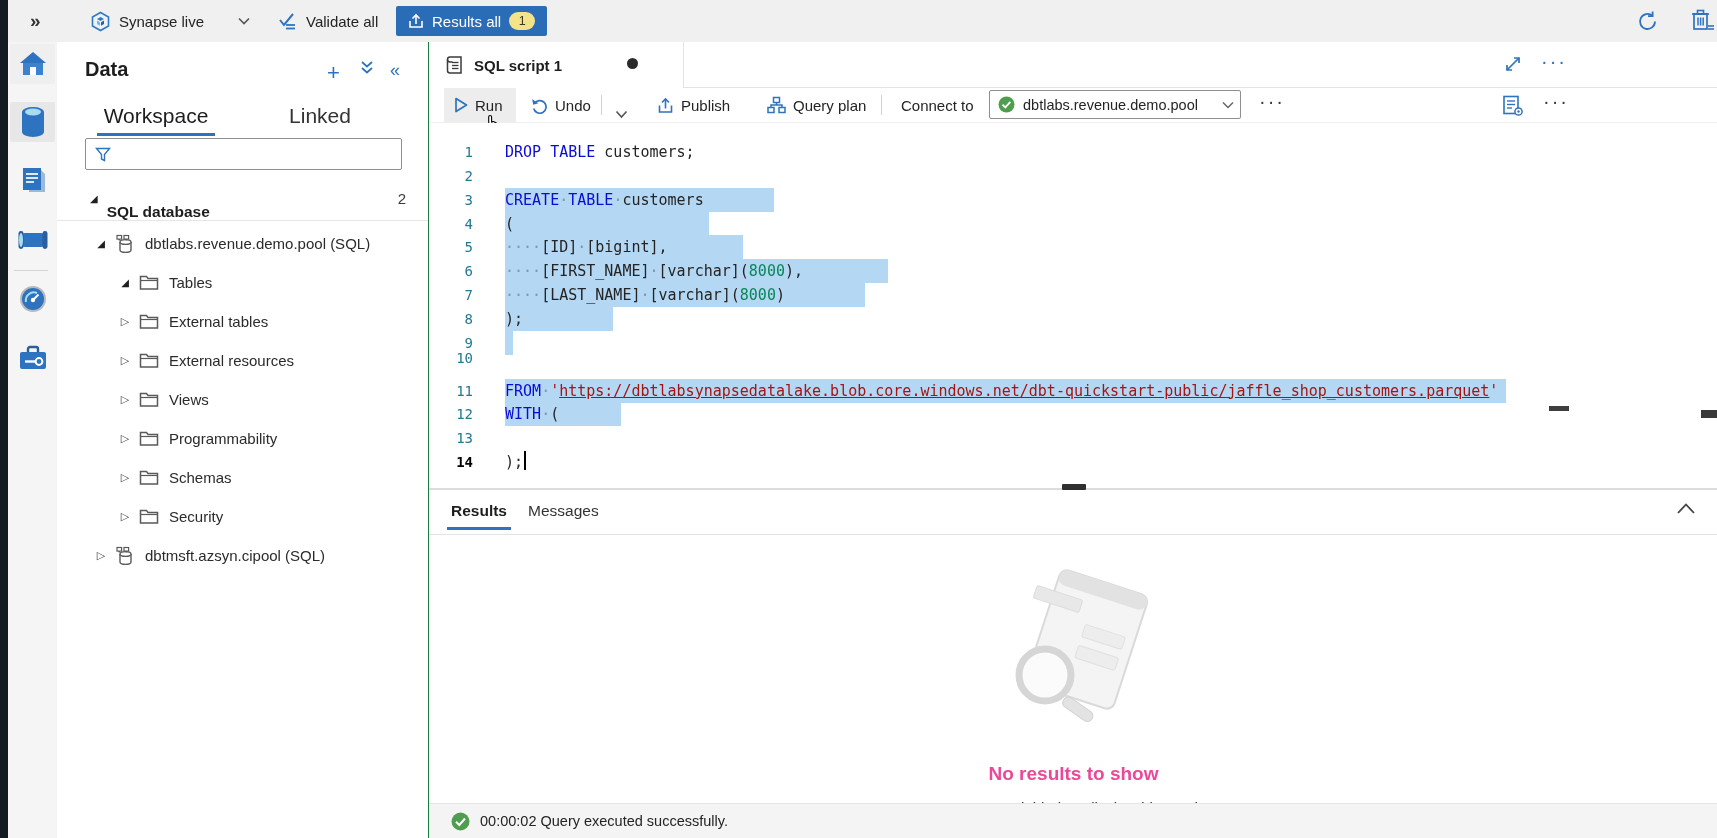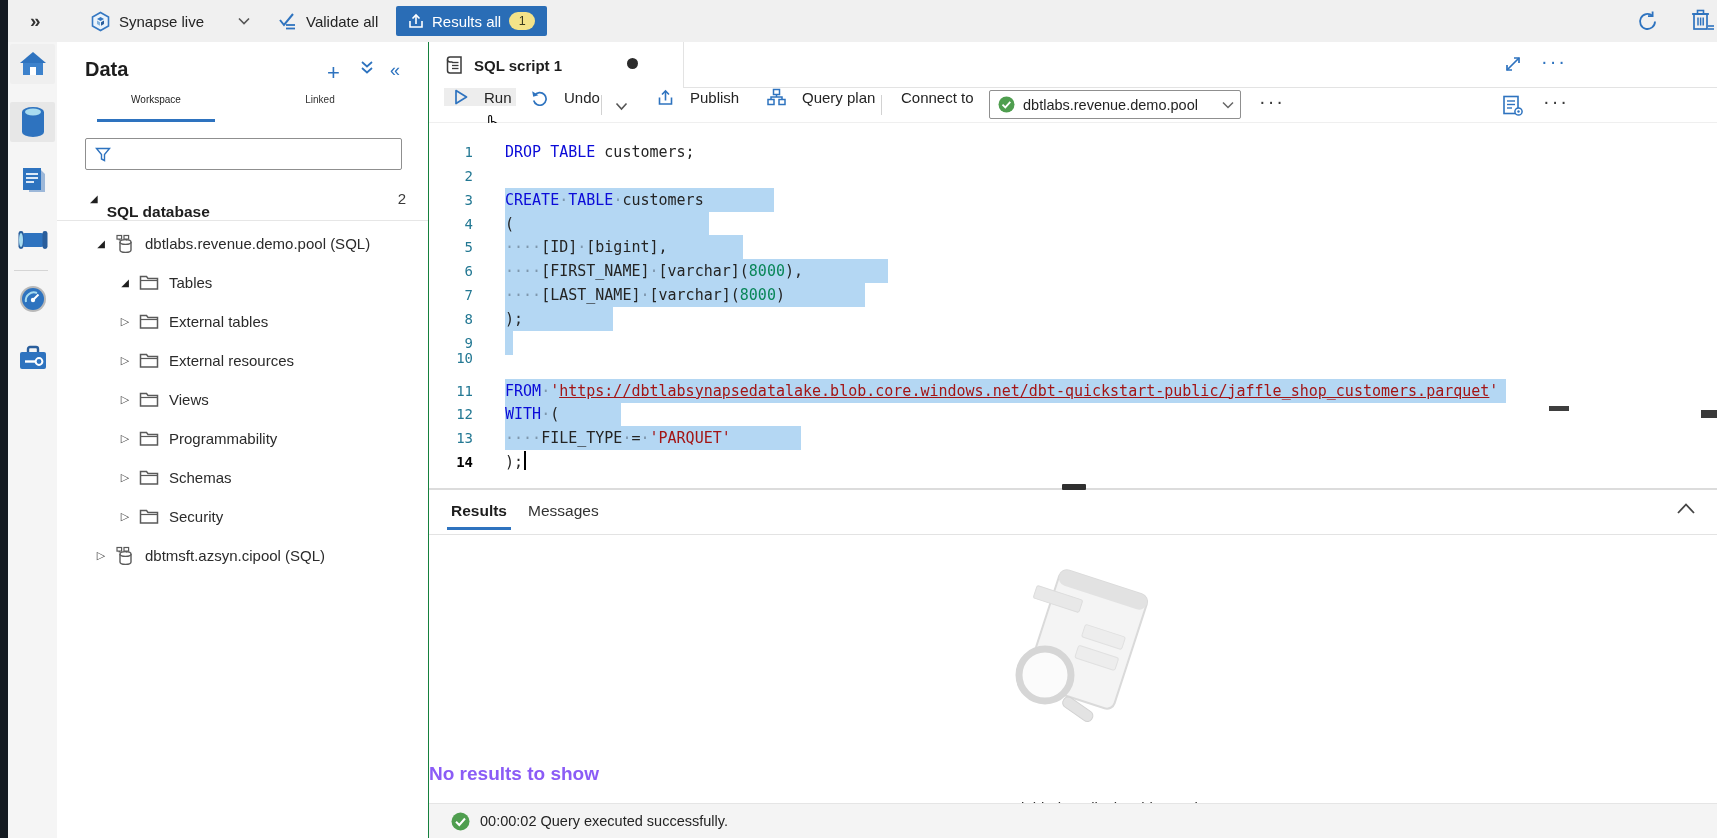--- a/index.html
+++ b/index.html
@@ -27,21 +27,21 @@
   .rail-item.home-bg{background:#efefef;}
   .rail-item.active{background:#e7e7e7;}
   .rail-divider{position:absolute;left:6px;width:34px;height:1px;background:#d5d5d5;}
   
   #explorer{left:57px;top:42px;width:371px;height:796px;background:#fff;border-right:1px solid #e1e1e1;}
   #explorer-title{position:absolute;left:28px;top:16px;font-size:20px;font-weight:bold;color:#1d1d1d;}
   .pane-icon{position:absolute;top:18px;color:var(--accent);font-size:18px;cursor:default;}
   #add-icon{left:270px;font-size:22px;font-weight:400;}
   #chevdd-icon{left:303px;}
   #collapse-pane-icon{left:333px;font-size:18px;}
-  .x-tab{position:absolute;top:42px;height:30px;font-size:10px;color:#333;display:flex;align-items:center;justify-content:center;}
+  .x-tab{position:absolute;top:56px;height:30px;font-size:21px;color:#333;display:flex;align-items:flex-end;justify-content:center;}
   #tab-workspace{left:40px;width:118px;color:#1d1d1d;}
   #tab-workspace::after{content:"";position:absolute;left:0;right:0;bottom:-8px;height:3px;background:var(--accent);}
   #tab-linked{left:228px;width:70px;}
   #filter-box{position:absolute;left:28px;top:96px;width:315px;height:30px;border:1px solid #8f8f8f;border-radius:2px;
     display:flex;align-items:center;background:#fff;}
   #filter-funnel{margin:0 7px 0 9px;}
   #filter-input{border:0;outline:0;flex:1;font-size:14.5px;font-family:"Liberation Sans",sans-serif;color:#333;background:transparent;height:26px;}
   #filter-input::placeholder{color:#757575;}
   #root-row{position:absolute;left:0;top:140px;width:371px;height:32px;display:flex;align-items:center;}
   #root-label{font-size:15.5px;font-weight:bold;color:#1d1d1d;margin-left:9px;margin-top:27px;}
@@ -59,21 +59,21 @@
   #tabbar{position:absolute;left:0;top:0;width:1289px;height:46px;background:#fff;border-bottom:1px solid #e3e3e3;box-sizing:border-box;}
   #script-tab{position:absolute;left:0;top:0;width:255px;height:46px;background:#fff;border-right:1px solid #e3e3e3;
     display:flex;align-items:center;box-sizing:border-box;}
   #script-tab .ticon{margin:0 10px 0 16px;}
   #script-tab .tlabel{font-size:15px;font-weight:bold;color:#1d1d1d;}
   #dirty-dot{position:absolute;left:198px;top:16px;width:11px;height:11px;border-radius:50%;background:#2b2b2b;}
   #tab-expand-icon{position:absolute;left:1074px;top:12px;}
   #tab-more-icon{position:absolute;left:1112px;top:8px;color:var(--accent);font-size:20px;letter-spacing:2px;}
   
   #toolbar{position:absolute;left:0;top:46px;width:1289px;height:35px;border-bottom:1px solid #efefef;box-sizing:border-box;background:#fff;}
-  .tbtn{position:absolute;top:0;height:18px;display:flex;align-items:center;gap:16px;font-size:15px;color:#242424;cursor:default;}
+  .tbtn{position:absolute;top:0;height:34px;display:flex;align-items:center;gap:7px;font-size:15px;color:#242424;cursor:default;}
   #run-btn{left:15px;width:72px;padding-left:10px;background:#ededed;box-sizing:border-box;}
   #undo-btn{left:102px;}
   #split-chevron{left:186px;top:9px;color:#555;}
   .tsep{position:absolute;top:7px;width:1px;height:20px;background:#d2d2d2;}
   #publish2-btn{left:228px;}
   #queryplan-btn{left:338px;}
   #connect-label{left:472px;font-weight:400;}
   #pool-select{position:absolute;left:560px;top:2px;width:252px;height:29px;border:1px solid #8f8f8f;border-radius:2px;
     display:flex;align-items:center;box-sizing:border-box;background:#fff;}
   #pool-select .ptxt{font-size:14.5px;color:#242424;margin-left:8px;white-space:nowrap;overflow:hidden;flex:1;}
@@ -101,21 +101,21 @@
   
   #splitter{position:absolute;left:0;top:446px;width:1289px;height:2px;background:#dcdcdc;}
   #split-handle{position:absolute;left:633px;top:442px;width:24px;height:6px;background:#2f2f2f;border-radius:1px;}
   #results-head{position:absolute;left:0;top:448px;width:1289px;height:45px;background:#fff;border-bottom:1px solid #e3e3e3;box-sizing:border-box;}
   #results-tab{position:absolute;left:22px;top:12px;font-size:15.5px;font-weight:bold;color:#1d1d1d;}
   #results-tab::after{content:"";position:absolute;left:-4px;right:-4px;bottom:-10px;height:3px;background:var(--accent);}
   #messages-tab{position:absolute;left:99px;top:12px;font-size:15.5px;color:#333;}
   #collapse-results-icon{position:absolute;left:1247px;top:12px;}
   #results-body{position:absolute;left:0;top:493px;width:1289px;height:268px;background:#fff;}
   #empty-illustration{position:absolute;left:564px;top:22px;}
-  #empty-title{position:absolute;left:0;top:228px;width:1289px;text-align:left;font-size:19px;font-weight:bold;color:#8b5cf6;}
+  #empty-title{position:absolute;left:0;top:228px;width:1289px;text-align:center;font-size:19px;font-weight:bold;color:#ec4899;}
   #empty-sub{position:absolute;left:0;top:264px;width:1289px;text-align:center;font-size:15px;color:#323130;}
   
   #statusbar{position:absolute;left:0;top:761px;width:1289px;height:35px;background:#f4f4f4;border-top:1px solid #e5e5e5;
     display:flex;align-items:center;box-sizing:border-box;}
   #status-check{margin:0 10px 0 22px;}
   #status-text{font-size:14.5px;color:#242424;}
 </style>
 </head>
 <body>
 
@@ -476,21 +476,21 @@
           <div class="cl" style="top: 64.7px;"><span class="ln">3</span><span class="ct sel"><span class="kw">CREATE</span><span class="ws">·</span><span class="kw">TABLE</span><span class="ws">·</span><span>customers</span><span class="tail" style="width: 70px;"></span></span></div>
           <div class="cl" style="top: 88.55px;"><span class="ln">4</span><span class="ct sel"><span>(</span><span class="tail" style="width: 195px;"></span></span></div>
           <div class="cl" style="top: 112.4px;"><span class="ln">5</span><span class="ct sel"><span class="ws">····</span><span>[ID]</span><span class="ws">·</span><span>[bigint],</span><span class="tail" style="width: 75px;"></span></span></div>
           <div class="cl" style="top: 136.25px;"><span class="ln">6</span><span class="ct sel"><span class="ws">····</span><span>[FIRST_NAME]</span><span class="ws">·</span><span>[varchar](</span><span class="num">8000</span><span>),</span><span class="tail" style="width: 85px;"></span></span></div>
           <div class="cl" style="top: 160.1px;"><span class="ln">7</span><span class="ct sel"><span class="ws">····</span><span>[LAST_NAME]</span><span class="ws">·</span><span>[varchar](</span><span class="num">8000</span><span>)</span><span class="tail" style="width: 80px;"></span></span></div>
           <div class="cl" style="top: 183.95px;"><span class="ln">8</span><span class="ct sel"><span>);</span><span class="tail" style="width: 90px;"></span></span></div>
           <div class="cl" style="top: 207.8px;"><span class="ln">9</span><span class="ct sel"><span class="tail" style="width: 8px;"></span></span></div>
           <div class="cl" style="top: 223px;"><span class="ln">10</span></div>
           <div class="cl" style="top: 255.5px;"><span class="ln">11</span><span class="ct sel"><span class="kw">FROM</span><span class="ws">·</span><span class="str">'</span><span class="lnk">https://dbtlabsynapsedatalake.blob.core.windows.net/dbt-quickstart-public/jaffle_shop_customers.parquet</span><span class="str">'</span><span class="tail" style="width: 8px;"></span></span></div>
           <div class="cl" style="top: 279.35px;"><span class="ln">12</span><span class="ct sel"><span class="kw">WITH</span><span class="ws">·</span><span>(</span><span class="tail" style="width: 62px;"></span></span></div>
-          <div class="cl" style="top: 303.2px;"><span class="ln">13</span><span class="ct sel"><span class="ws">····</span><span>FILE_TYPE</span><span class="ws">·</span><span>=</span><span class="ws">·</span><span class="str">'PARQUET'</span><span class="tail" style="width: 70px;"></span></span></div>
+          <div class="cl" style="top: 303.2px;"><span class="ln">13</span></div>
           <div class="cl" style="top: 327.05px;"><span class="ln act">14</span><span class="ct"><span>);</span><span class="caret"></span></span></div>
         </div>
       <div id="ov-mark"></div>
     </div>
     <div id="vscroll-mark"></div>
 
     <div id="splitter"></div>
     <div id="split-handle"></div>
 
     <div id="results-head">

